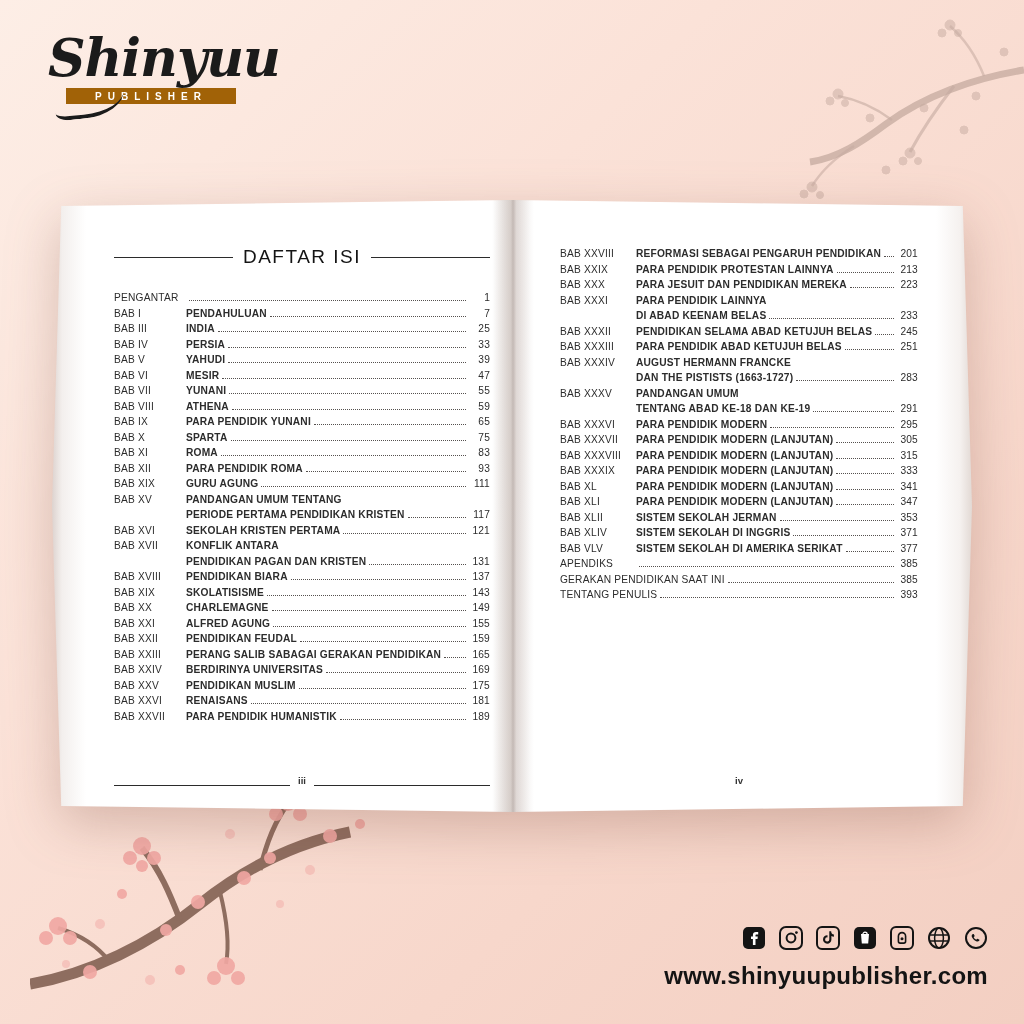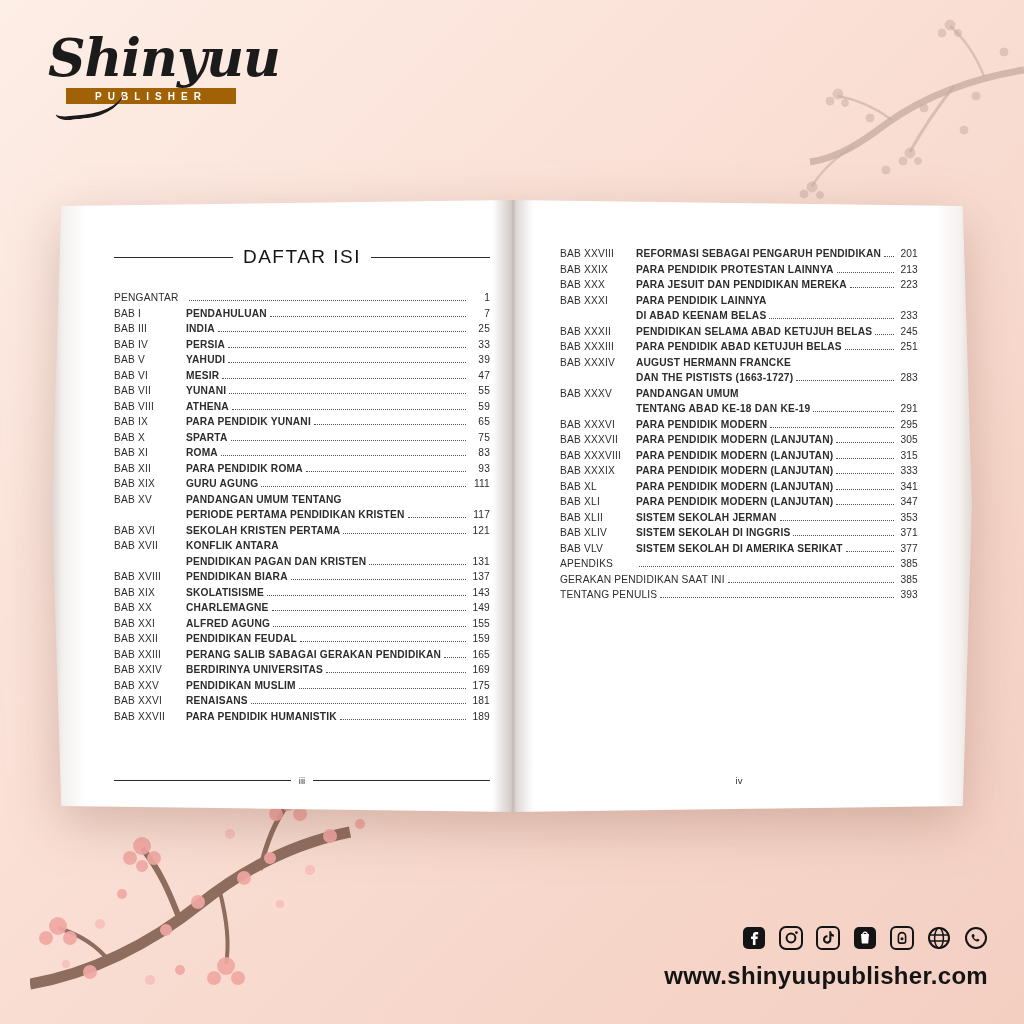--- a/index.html
+++ b/index.html
@@ -183,24 +183,25 @@
     min-width: 22px;
   }
   .toc-row.nodots .dots { border-bottom: none; }
   .toc-row.cont .ch { visibility: hidden; }
 
   
   .page-footer {
     position: absolute;
     bottom: 26px;
     display: flex;
-    align-items: center;
+    align-items: flex-end;
     gap: 8px;
     font-size: 9.5px;
     color: #333;
+    font-weight: bold;
   }
   #page-left .page-footer { left: 62px; right: 22px; }
   #page-right .page-footer { left: 48px; right: 54px; justify-content: center; }
   .page-footer .rule {
     flex: 1;
     height: 1px;
     background: #2b2b2b;
   }
 
   

